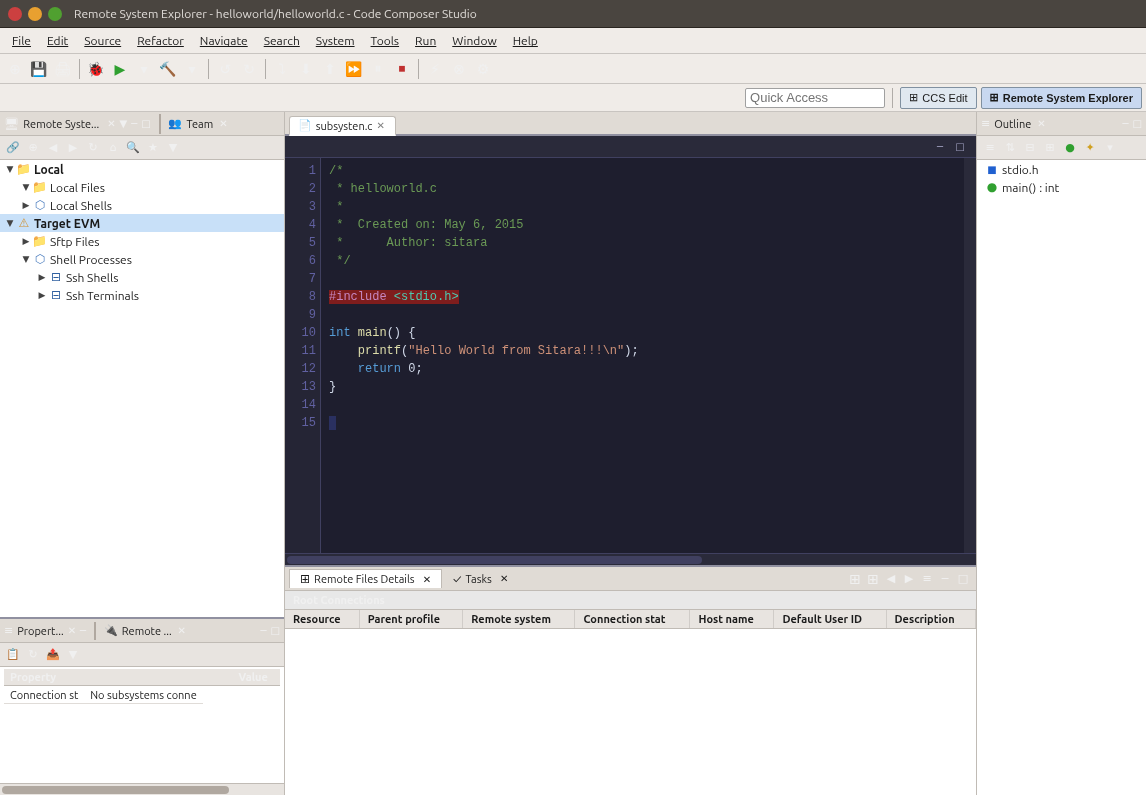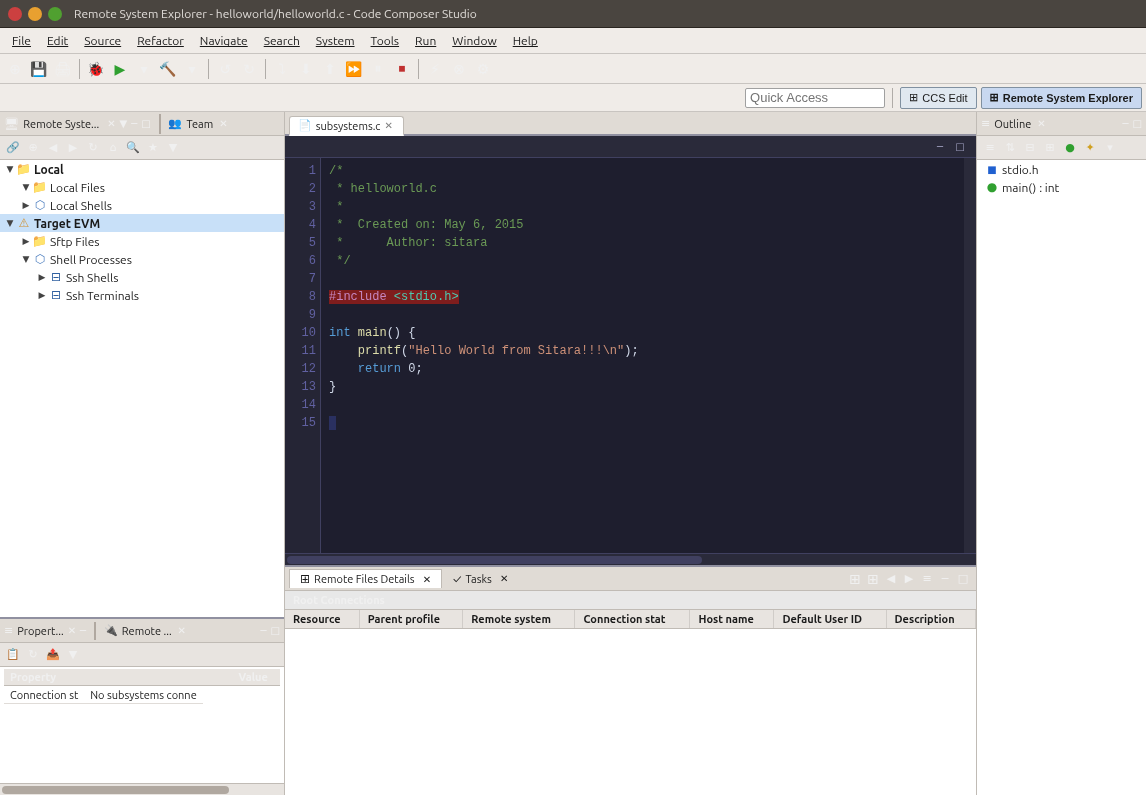--- a/index.html
+++ b/index.html
@@ -284,21 +284,21 @@
         <div style="height:8px;background:#b0a8a0;border-radius:4px;margin:2px;width:80%"></div>
       </div>
     </div>
   </div>
 
   <div id="center-panel">
 
     <div id="editor-tabs">
       <div class="editor-tab active">
         <span class="tab-icon">📄</span>
-        <span>subsystems.c</span>
+        <span>subsysten.c</span>
         <span class="tab-close">✕</span>
       </div>
     </div>
 
     <div id="editor-area">
       <div id="editor-header">
         <span class="editor-btn">─</span>
         <span class="editor-btn">□</span>
       </div>
       <div id="code-area">

